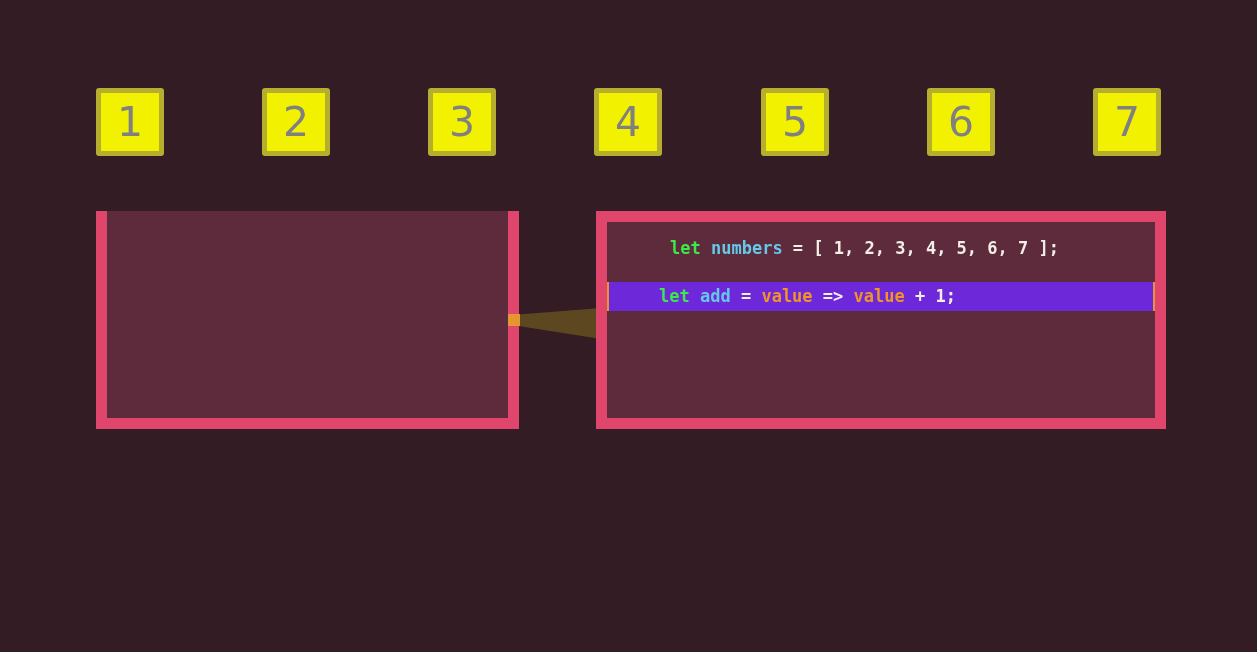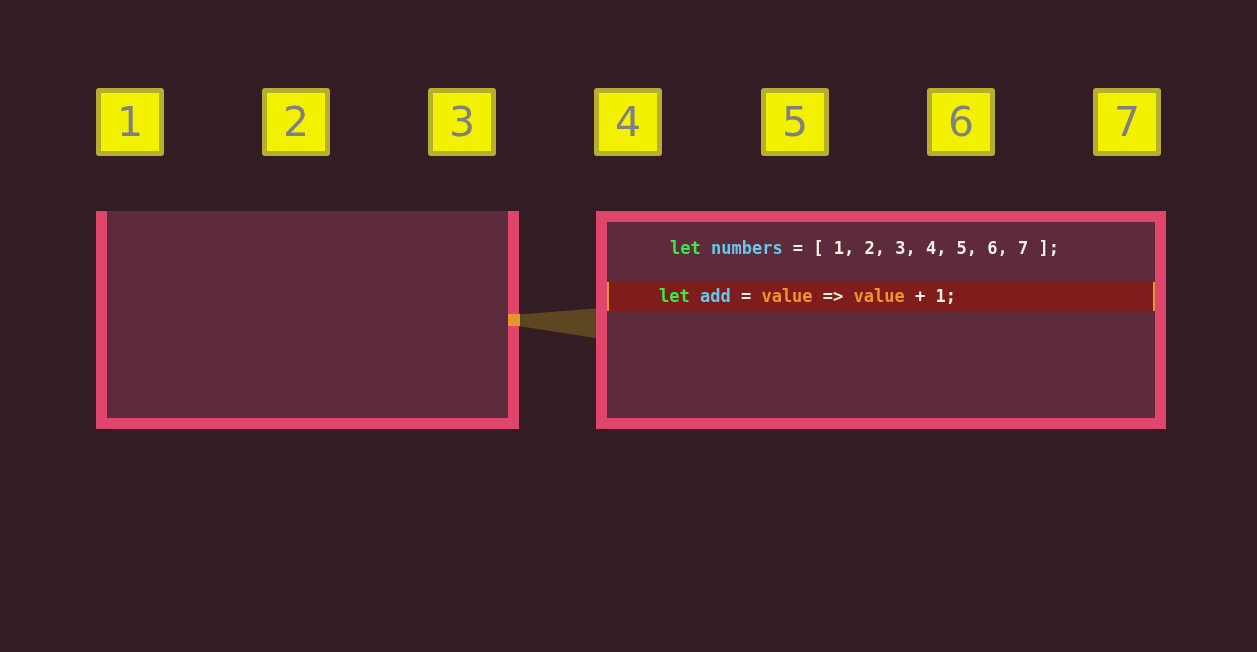--- a/index.html
+++ b/index.html
@@ -100,21 +100,21 @@
     margin-bottom: 19px;
     white-space: pre;
     font-family: "DejaVu Sans Mono", monospace;
     font-size: 17px;
     font-weight: bold;
     padding-left: 63px;
     box-sizing: border-box;
     color: #f3efe6;
   }
   .code-line.highlighted {
-    background: #7f1d1d;
+    background: #6d28d9;
     
     margin-left: -11px;
     margin-right: -11px;
     width: calc(100% + 22px);
   }
   .code-line.highlighted::before,
   .code-line.highlighted::after {
     content: "";
     position: absolute;
     top: 0;

